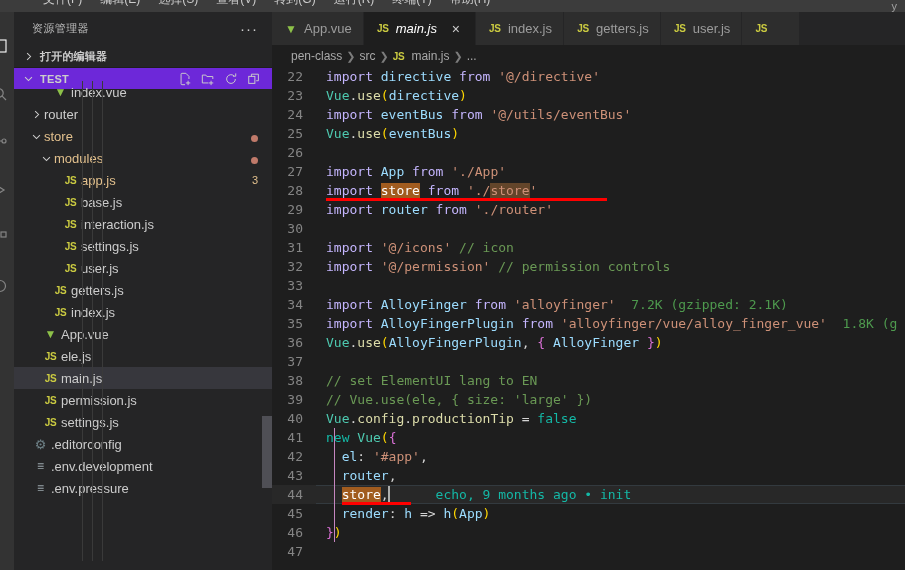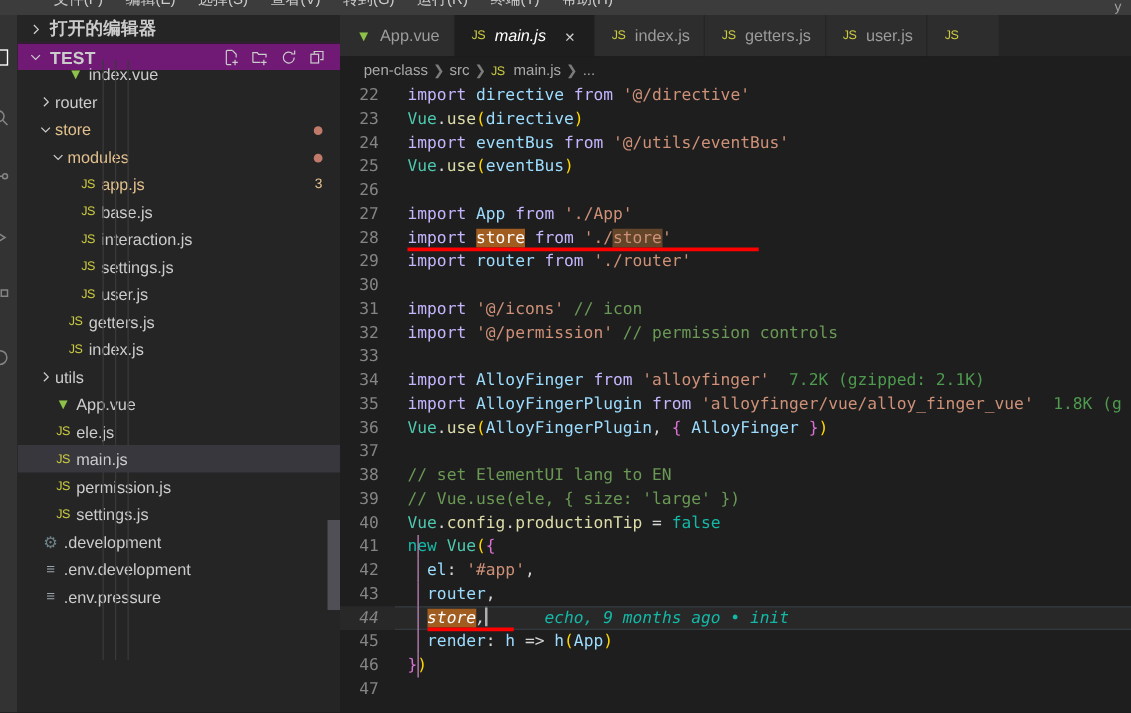--- a/index.html
+++ b/index.html
@@ -39,39 +39,39 @@
   }
   .sb-title {
     height:33px; display:flex; align-items:center; justify-content:space-between;
     padding:0 14px 0 18px;
   }
   .sb-title-text { font-size:11px; letter-spacing:.4px; color:#bbbbbb; font-weight:400; }
   .sb-dots { color:#cccccc; font-size:15px; letter-spacing:1px; line-height:10px; }
 
   .sb-section-head {
     height:22px; display:flex; align-items:center; gap:4px;
-    padding-left:6px; font-size:14px; font-weight:bold; color:#cccccc;
+    padding-left:6px; font-size:11px; font-weight:bold; color:#cccccc;
     letter-spacing:.2px;
   }
   .chev { width:16px; height:16px; display:inline-flex; align-items:center; justify-content:center; color:#cccccc; flex:0 0 16px;}
   .sb-actions { margin-left:auto; display:flex; gap:3px; padding-right:8px; }
   .sb-act { width:20px; height:20px; display:flex; align-items:center; justify-content:center; color:#cccccc; }
 
   .tree { position:relative; }
   .row {
     height:22px; display:flex; align-items:center; font-size:13px;
     color:#cccccc; white-space:nowrap; position:relative;
   }
   .row.selected { background:#37373d; }
   .row .ind { flex:0 0 auto; }
   .row .twist { width:12px; display:inline-flex; align-items:center; justify-content:center; color:#cccccc; flex:0 0 12px; }
   .row .ficon { width:17px; display:inline-flex; align-items:center; justify-content:center; flex:0 0 17px; }
   .row .lbl { padding-left:2px; }
   .row .badge { position:absolute; right:14px; font-size:11px; }
-  .js-ico { font-size:10px; font-weight:normal; color:#cbcb41; font-family:"Liberation Sans",sans-serif; letter-spacing:-.3px;}
+  .js-ico { font-size:10px; font-weight:bold; color:#cbcb41; font-family:"Liberation Sans",sans-serif; letter-spacing:-.3px;}
   .vue-ico { color:#8dc149; font-size:12px; }
   .gear-ico { color:#6d8086; }
   .file-ico { color:#9aa5ab; font-size:12px; }
   .mod-color { color:#e2c08d; }
   .dot { width:7px; height:7px; border-radius:50%; background:#c07a6a; display:inline-block; }
 
   
   .guide { position:absolute; top:0; bottom:0; width:1px; background:#3a3a3a; }
 
   .sb-scroll {
@@ -121,21 +121,21 @@
   .t-fn   { color:#dcdcaa; }
   .t-cls  { color:#4ec9b0; }
   .t-punc { color:#d4d4d4; }
   .t-br1  { color:#ffd700; }
   .t-br2  { color:#da70d6; }
   .t-blame{ color:#14b8a6; }
   .t-size { color:#4e9a4e; }
   .hl-occ { background:#a15c1f; color:#ffffff; }
   .hl-occ2{ background:#63452a; }
 
-  .cline.cur { background:#282828;font-style:italic; }
+  .cline.cur { background:#282828; }
   .cline.cur::after {
     content:""; position:absolute; left:44px; right:0; top:0; height:1px; background:#333a3f;
   }
   .cline.cur::before {
     content:""; position:absolute; left:44px; right:0; bottom:0; height:1px; background:#333a3f;
   }
 
   .cursor {
     display:inline-block; width:2px; height:16px; background:#aeafad;
     vertical-align:-3px; margin:0 -1px;
@@ -202,31 +202,35 @@
     </div>
     <div class="ab-icon" style="top:260px">
       <svg width="16" height="16" viewBox="0 0 16 16" fill="none" stroke="currentColor" stroke-width="1.2">
         <circle cx="8" cy="8" r="5.5"></circle>
       </svg>
     </div>
   </div>
 
   <div class="sidebar">
 
+    <div class="sb-title">
+      <span class="sb-title-text">资源管理器</span>
+      <span class="sb-dots">···</span>
+    </div>
 
     <div class="sb-section-head">
       <span class="chev">
         <svg width="11" height="11" viewBox="0 0 16 16" fill="none" stroke="currentColor" stroke-width="1.5">
             <polyline points="6,3 11,8 6,13"></polyline>
           </svg>
       </span>
       <span>打开的编辑器</span>
     </div>
 
-    <div class="sb-section-head" style="background:#701a75; border-top:1px solid #1e1e1e;">
+    <div class="sb-section-head" style="background:#6d28d9; border-top:1px solid #1e1e1e;">
       <span class="chev">
         <svg width="11" height="11" viewBox="0 0 16 16" fill="none" stroke="currentColor" stroke-width="1.5">
             <polyline points="3,6 8,11 13,6"></polyline>
           </svg>
       </span>
       <span>TEST</span>
       <span class="sb-actions">
         <span class="sb-act">
           <svg width="14" height="14" viewBox="0 0 16 16" fill="none" stroke="currentColor" stroke-width="1.1">
             <path d="M9 1.5H4.5A1 1 0 0 0 3.5 2.5v11a1 1 0 0 0 1 1H8"></path>
@@ -346,29 +350,20 @@
         <div class="row">
           <span class="ind" style="width:26px"></span>
           <span class="twist"></span>
           <span class="ficon">
             <span class="js-ico">JS</span>
           </span>
           <span class="lbl">index.js</span>
         </div>
         <div class="row">
           <span class="ind" style="width:16px"></span>
-          <span class="twist">
-            <svg width="11" height="11" viewBox="0 0 16 16" fill="none" stroke="currentColor" stroke-width="1.5">
-              <polyline points="6,3 11,8 6,13"></polyline>
-            </svg>
-          </span>
-          <span class="lbl">utils</span>
-        </div>
-        <div class="row">
-          <span class="ind" style="width:16px"></span>
           <span class="twist"></span>
           <span class="ficon">
             <span class="vue-ico">▼</span>
           </span>
           <span class="lbl">App.vue</span>
         </div>
         <div class="row">
           <span class="ind" style="width:16px"></span>
           <span class="twist"></span>
           <span class="ficon">
@@ -399,21 +394,21 @@
             <span class="js-ico">JS</span>
           </span>
           <span class="lbl">settings.js</span>
         </div>
         <div class="row">
           <span class="ind" style="width:6px"></span>
           <span class="twist"></span>
           <span class="ficon">
             <span class="gear-ico">⚙</span>
           </span>
-          <span class="lbl">.development</span>
+          <span class="lbl">.editorconfig</span>
         </div>
         <div class="row">
           <span class="ind" style="width:6px"></span>
           <span class="twist"></span>
           <span class="ficon">
             <span class="file-ico">≡</span>
           </span>
           <span class="lbl">.env.development</span>
         </div>
         <div class="row">

